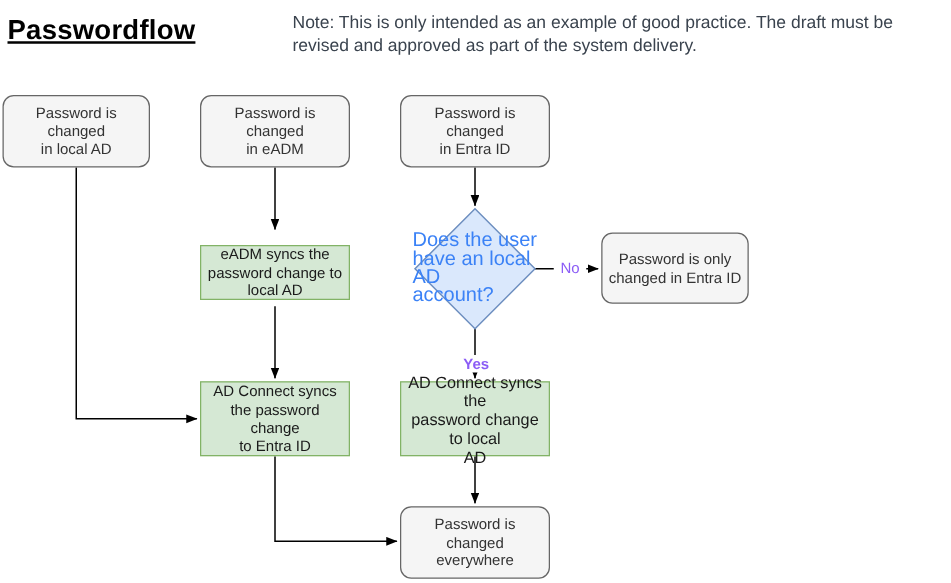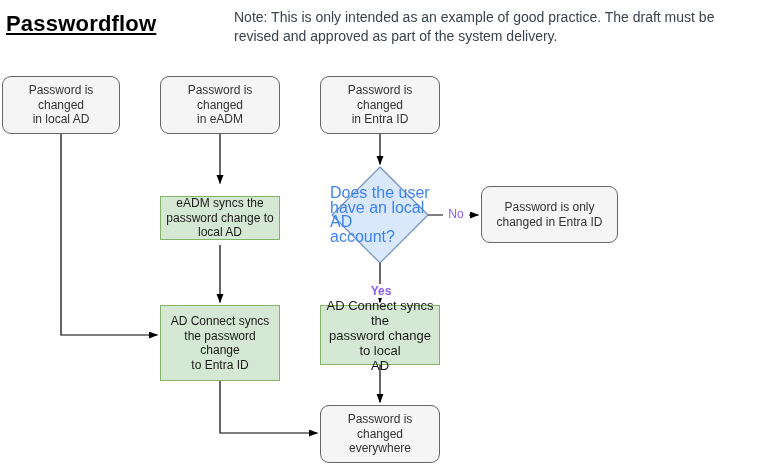--- a/index.html
+++ b/index.html
@@ -91,22 +91,22 @@
     text-align: center;
     padding: 0 2px;
   }
   .edge-label.no  { left: 443px; top: 207px; width: 22px; }
   .edge-label.yes { left: 366px; top: 284px; width: 26px; font-weight: bold; }
 
   .n-local-ad      { left: 2px;   top: 76px;  width: 118px; height: 58px; }
   .n-eadm          { left: 160px; top: 76px;  width: 120px; height: 58px; }
   .n-entra         { left: 320px; top: 76px;  width: 120px; height: 58px; }
   .n-eadm-sync     { left: 160px; top: 196px; width: 120px; height: 44px; }
-  .n-only-entra    { left: 481px; top: 186px; width: 137px; height: 57px; }
-  .n-adc-entra     { left: 160px; top: 305px; width: 120px; height: 76px; }
+  .n-only-entra    { left: 481px; top: 186px; width: 118px; height: 57px; }
+  .n-adc-entra     { left: 160px; top: 305px; width: 120px; height: 60px; }
   .n-adc-local     { left: 320px; top: 305px; width: 120px; height: 60px; font-size: 13px; line-height: 15px; }
   .n-everywhere    { left: 320px; top: 405px; width: 120px; height: 58px; }
 </style>
 </head>
 <body>
 
 <div class="canvas">
 
   <h1 class="page-title">Passwordflow</h1>
 

